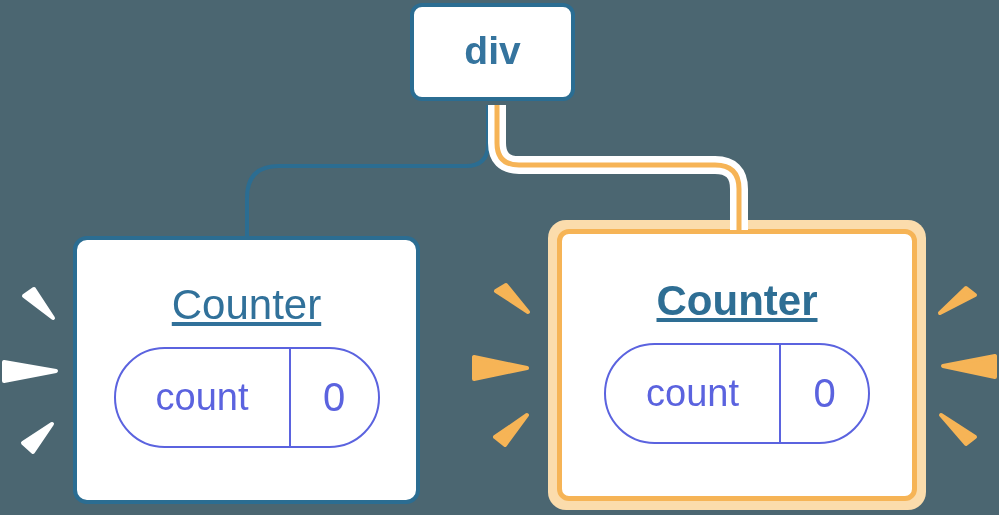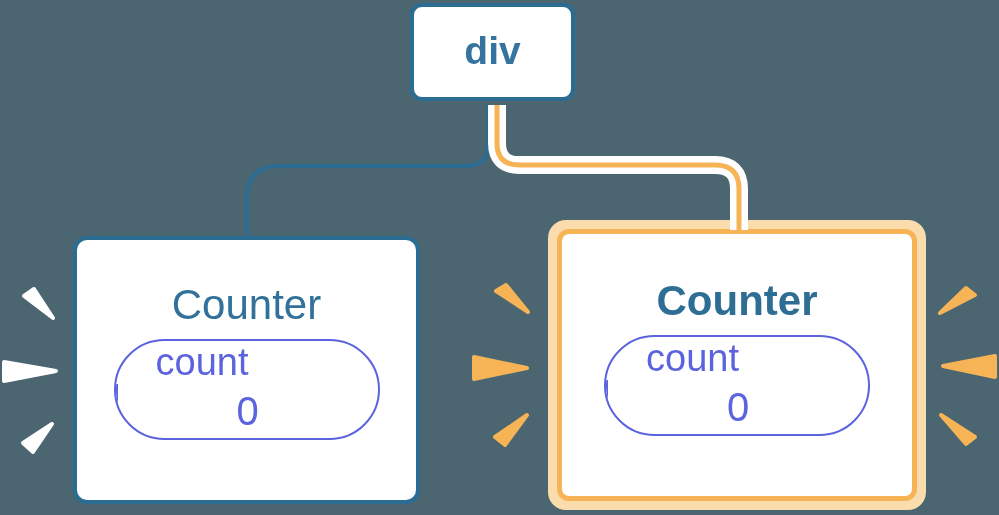--- a/index.html
+++ b/index.html
@@ -61,37 +61,37 @@
     background: #ffffff;
     border: 5px solid #F6B456;
     border-radius: 12px;
     display: flex; flex-direction: column; align-items: center;
   }
   .card-title {
     color: #31719A;
     font-size: 42px;
     line-height: 1.1;
     margin-top: 42px;
+    text-decoration: underline;
   }
   .card-right-inner .card-title {
     font-weight: 700;
     margin-top: 44px;
     color: #2E6E94;
   }
   
   .state-pill {
-    margin-top: 11px;
+    margin-top: 19px;
     box-sizing: border-box;
     width: 266px; height: 101px;
     border: 2px solid #5B63DF;
     border-radius: 60px;
     background: #ffffff;
     display: flex;
     overflow: hidden;
-    flex-direction: column;
   }
   .pill-key-cell {
     width: 173px;
     display: flex; align-items: center; justify-content: center;
     color: #5B63DF;
     font-size: 38px;
   }
   .pill-value-cell {
     flex: 1;
     border-left: 2px solid #5B63DF;

